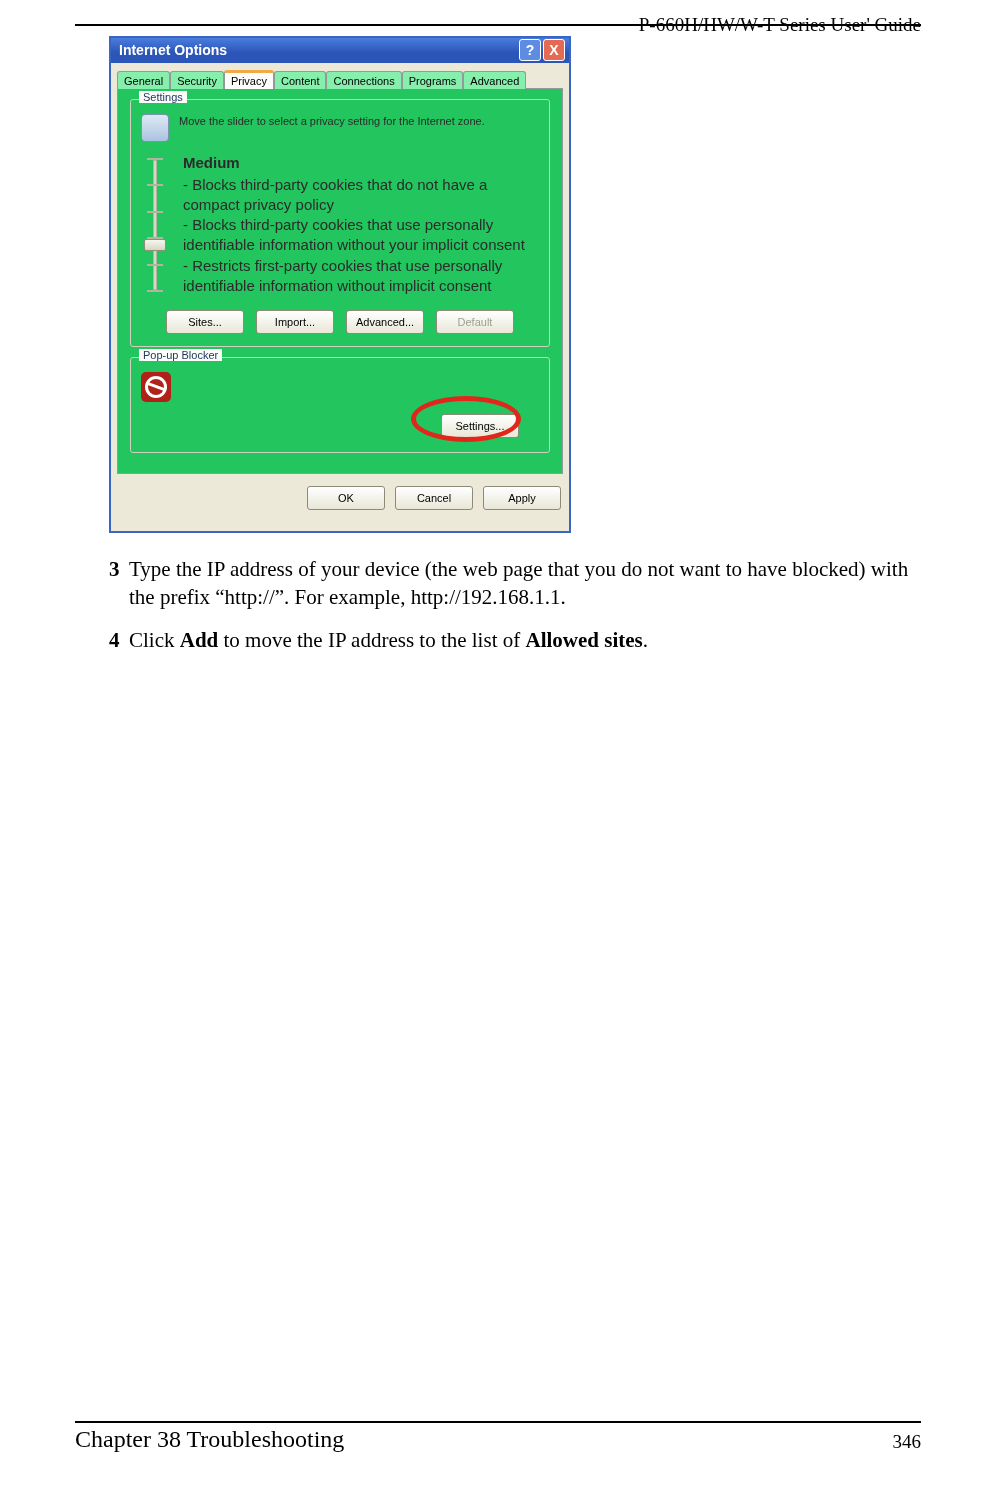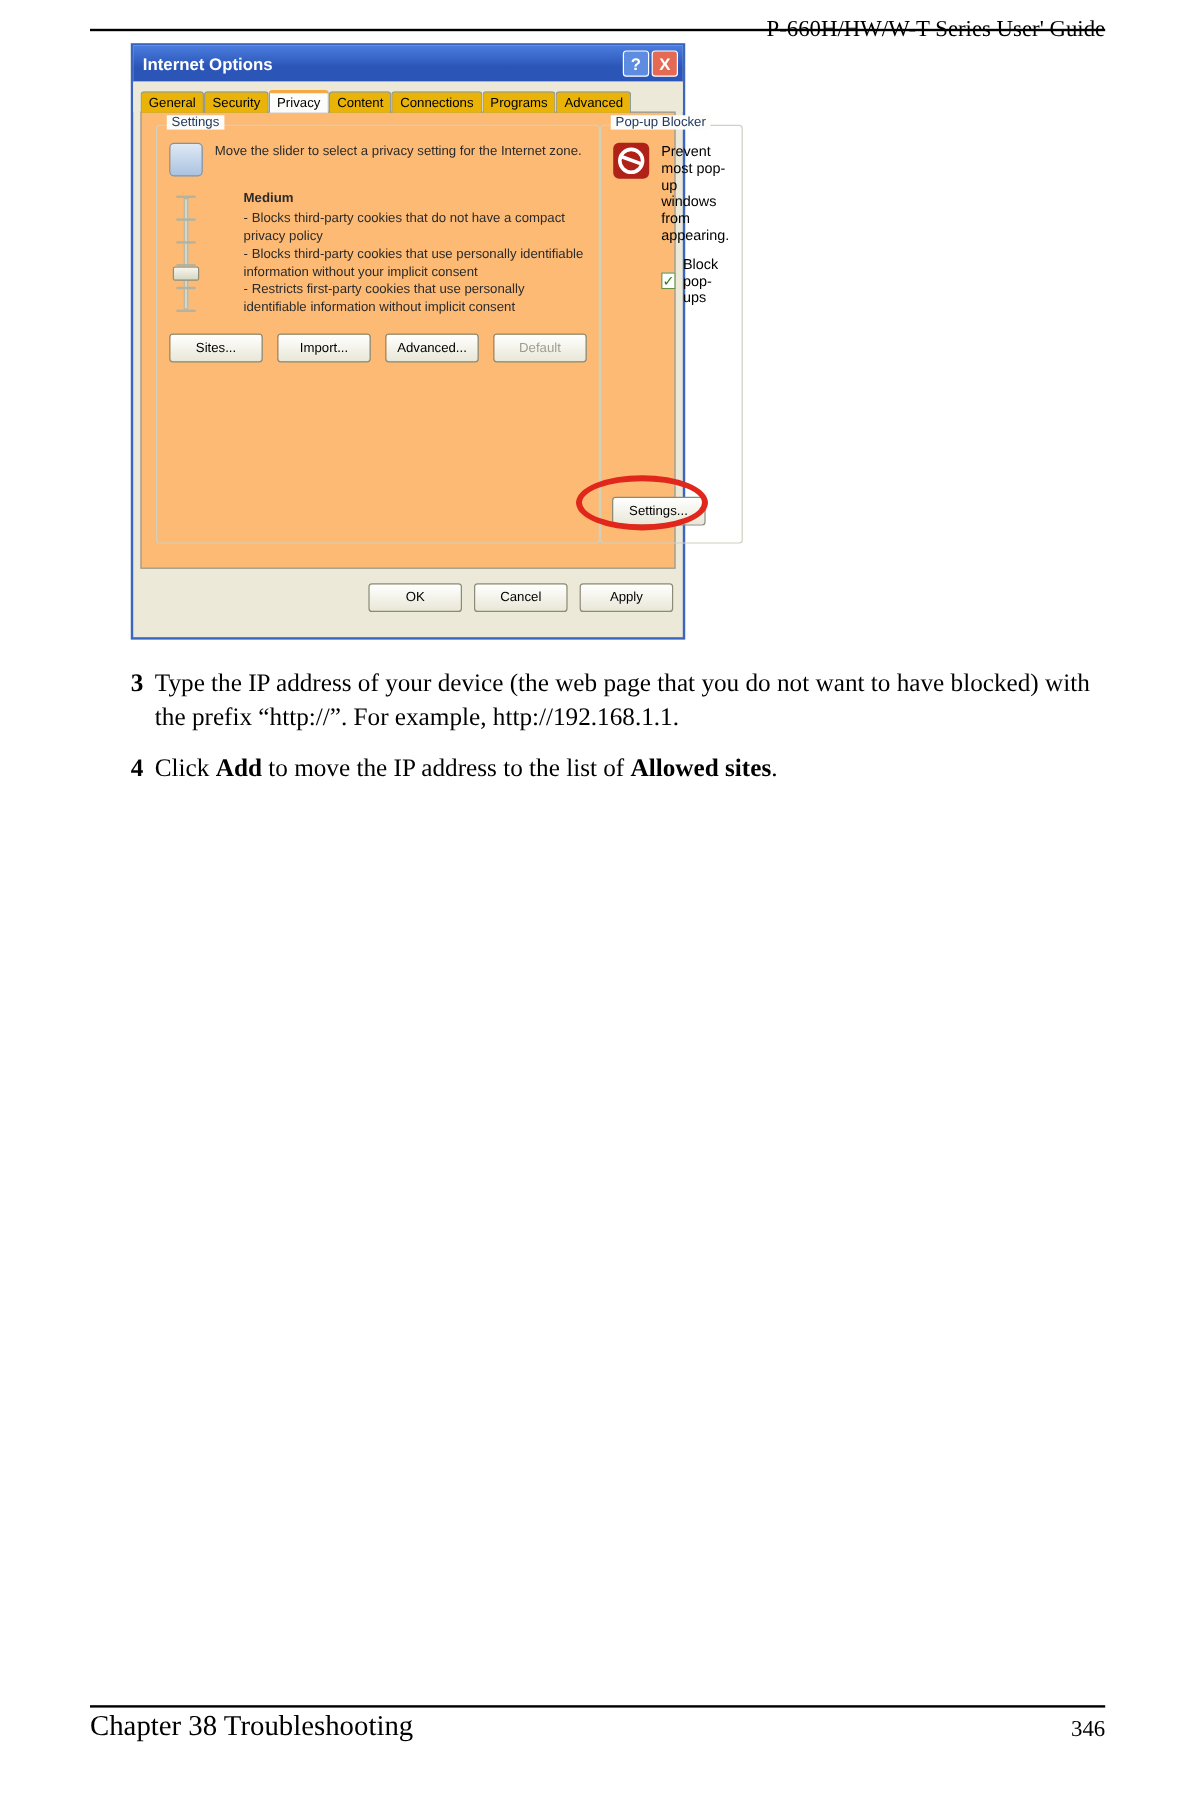--- a/index.html
+++ b/index.html
@@ -52,39 +52,39 @@
   .tb-close { background: #e56a54; }
 
   .tabrow {
     display: flex; align-items: flex-end;
     padding: 6px 6px 0 6px;
     background: #ece9d8;
     font-size: 11px;
   }
   .tab {
     border: 1px solid #919b9c; border-bottom: none;
-    background: #eab308;
+    background: #86efac;
     padding: 3px 6px 2px 6px;
     border-radius: 3px 3px 0 0;
     margin-right: 0px;
     position: relative; top: 1px;
   }
   .tab.active {
     background: #fcfcfb;
     border-top: 3px solid #f3a946;
     padding-top: 2px;
     z-index: 2;
   }
   .tabpanel {
     flex: 1;
     margin: 0 6px 6px 6px;
     border: 1px solid #919b9c;
-    background: #fdba74;
+    background: #22c55e;
     padding: 10px 12px 10px 12px;
-    display: flex; flex-direction: row;
+    display: flex; flex-direction: column; justify-content: flex-end;
   }
 
   .groupbox {
     border: 1px solid #d0d0bf;
     border-radius: 3px;
     padding: 14px 10px 12px 10px;
     position: relative;
     margin-bottom: 10px;
   }
   .groupbox .legend {
@@ -114,21 +114,21 @@
     width: 4px; margin-left: -2px;
     background: #d7d7c9; border: 1px solid #b3b39f;
   }
   .slider-tick { width: 16px; height: 2px; background: #b3b39f; z-index: 1; }
   .slider-thumb {
     position: absolute; left: 50%; margin-left: -11px;
     width: 22px; height: 12px; top: 60%;
     background: linear-gradient(#f6f6ee,#d7d7c3);
     border: 1px solid #8e8e7a; border-radius: 2px;
   }
-  .level-col { flex: 1; font-size: 11px; color: #2b2b2b; margin-left: 20px; }
+  .level-col { flex: 1; font-size: 15px; color: #2b2b2b; }
   .level-name { font-weight: bold; margin-bottom: 4px; }
   .level-desc { line-height: 1.35; }
 
   .btnrow { display: flex; justify-content: center; gap: 12px; margin-top: 14px; }
   .xp-btn {
     min-width: 78px; height: 24px;
     background: linear-gradient(#fff,#e9e7d7);
     border: 1px solid #8b8b78; border-radius: 3px;
     font-family: Tahoma, Arial, sans-serif; font-size: 11px;
     display: inline-flex; align-items: center; justify-content: center;
@@ -241,27 +241,20 @@
           <span class="xp-btn">Import...</span>
           <span class="xp-btn">Advanced...</span>
           <span class="xp-btn disabled">Default</span>
         </div>
       </div>
 
       <div class="groupbox" style="position:relative; min-height:96px">
         <div class="legend">Pop-up Blocker</div>
         <div class="popup-top">
           <div class="block-icon"></div>
-          <div class="popup-right">
-            <div>Prevent most pop-up windows from appearing.</div>
-            <div class="chk-row">
-              <span class="chk">✓</span>
-              <span>Block pop-ups</span>
-            </div>
-          </div>
         </div>
         <div class="settings-btn-wrap">
           <span class="xp-btn">Settings...</span>
           <div class="red-circle"></div>
         </div>
       </div>
 
     </div>
 
     <div class="footer-btns">

